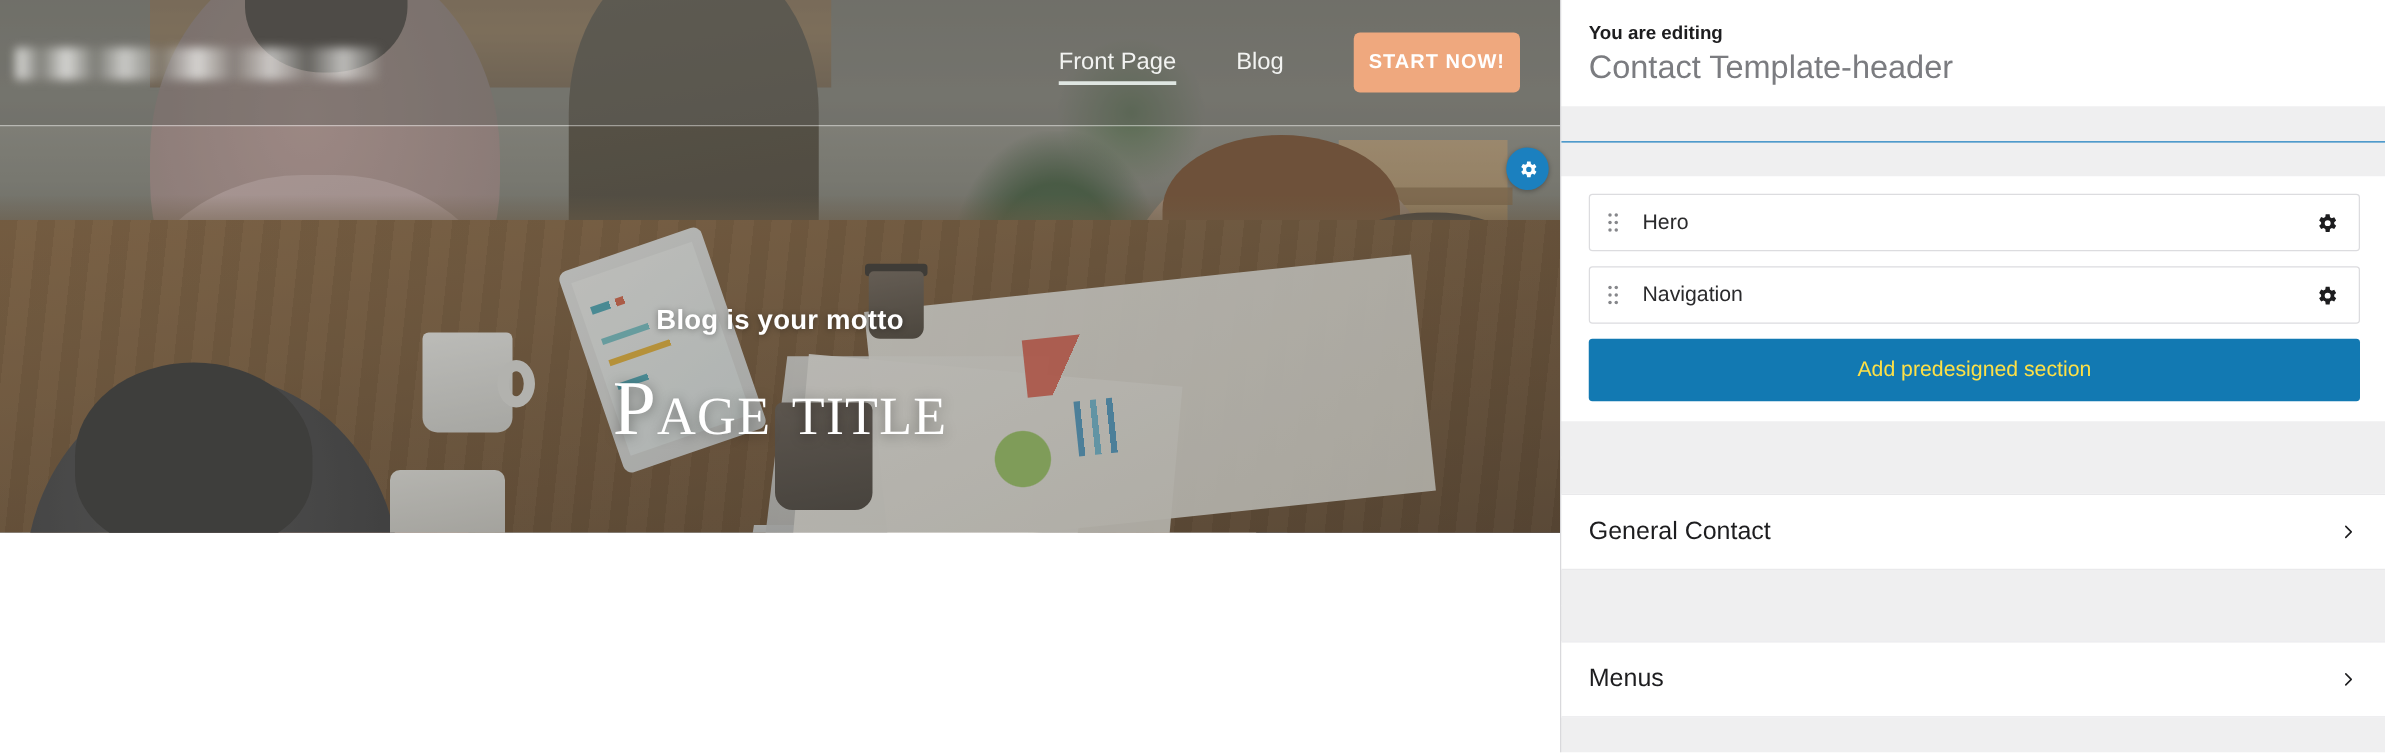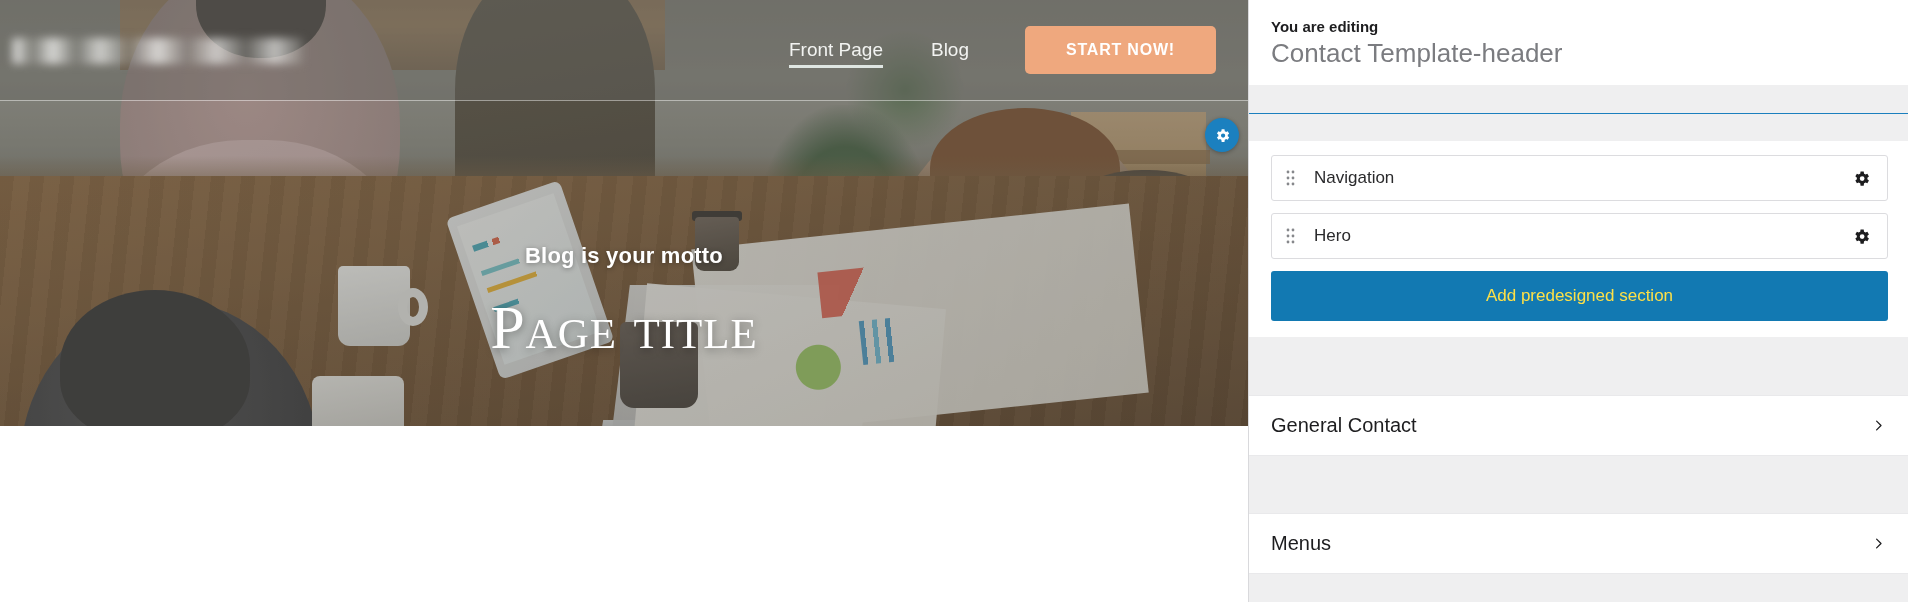--- a/index.html
+++ b/index.html
@@ -147,21 +147,21 @@
   .nav a {
     color:#f2f3f1; font-size:19px; text-decoration:none; padding:0 24px;
     position:relative; line-height:44px; white-space:nowrap;
   }
   .nav a.active::after {
     content:""; position:absolute; left:24px; right:24px; bottom:4px;
     height:3px; background:#dfe6e2;
   }
   .cta {
     margin-left:32px; background:#efa87e; color:#fff; font-weight:bold;
-    font-size:16px; letter-spacing:.8px; padding:15px 41px; border:none;
+    font-size:16px; letter-spacing:.8px; padding:15px 12px; border:none;
     border-radius:5px; cursor:pointer; white-space:nowrap;
   }
   .navRule { position:absolute; left:0; top:100px; width:1248px; height:1px; background:rgba(255,255,255,.45); }
 
   
   .motto {
     position:absolute; left:0; right:0; top:243px; text-align:center;
     color:#fff; font-size:22px; font-weight:bold; letter-spacing:.2px;
     text-shadow:0 1px 5px rgba(0,0,0,.35);
   }
@@ -308,40 +308,40 @@
           <span class="grip ic">
             <svg width="9" height="16" viewBox="0 0 9 16" fill="#86878b">
               <circle cx="2" cy="2" r="1.4"></circle>
                 <circle cx="7" cy="2" r="1.4"></circle>
               <circle cx="2" cy="8" r="1.4"></circle>
                 <circle cx="7" cy="8" r="1.4"></circle>
               <circle cx="2" cy="14" r="1.4"></circle>
                 <circle cx="7" cy="14" r="1.4"></circle>
             </svg>
           </span>
-          <span class="bname">Navigation</span>
+          <span class="bname">Hero</span>
           <span class="ic">
             <svg width="19" height="19" viewBox="0 0 24 24" fill="#1d1d1f">
               <path d="M19.4 13a7.8 7.8 0 0 0 0-2l2-1.6-2-3.4-2.4 1a7.6 7.6 0 0 0-1.8-1L14.8 3h-4l-.4 2.9a7.6 7.6 0 0 0-1.8 1l-2.4-1-2 3.4L6.2 11a7.8 7.8 0 0 0 0 2l-2 1.6 2 3.4 2.4-1c.55.42 1.16.77 1.8 1l.4 3h4l.4-3c.64-.23 1.25-.58 1.8-1l2.4 1 2-3.4-2-1.6ZM12.8 15a3 3 0 1 1 0-6 3 3 0 0 1 0 6Z"></path>
             </svg>
           </span>
         </div>
 
         <div class="block">
           <span class="grip ic">
             <svg width="9" height="16" viewBox="0 0 9 16" fill="#86878b">
               <circle cx="2" cy="2" r="1.4"></circle>
                 <circle cx="7" cy="2" r="1.4"></circle>
               <circle cx="2" cy="8" r="1.4"></circle>
                 <circle cx="7" cy="8" r="1.4"></circle>
               <circle cx="2" cy="14" r="1.4"></circle>
                 <circle cx="7" cy="14" r="1.4"></circle>
             </svg>
           </span>
-          <span class="bname">Hero</span>
+          <span class="bname">Navigation</span>
           <span class="ic">
             <svg width="19" height="19" viewBox="0 0 24 24" fill="#1d1d1f">
               <path d="M19.4 13a7.8 7.8 0 0 0 0-2l2-1.6-2-3.4-2.4 1a7.6 7.6 0 0 0-1.8-1L14.8 3h-4l-.4 2.9a7.6 7.6 0 0 0-1.8 1l-2.4-1-2 3.4L6.2 11a7.8 7.8 0 0 0 0 2l-2 1.6 2 3.4 2.4-1c.55.42 1.16.77 1.8 1l.4 3h4l.4-3c.64-.23 1.25-.58 1.8-1l2.4 1 2-3.4-2-1.6ZM12.8 15a3 3 0 1 1 0-6 3 3 0 0 1 0 6Z"></path>
             </svg>
           </span>
         </div>
 
         <button class="addBtn">Add predesigned section</button>
       </div>
     </div>

